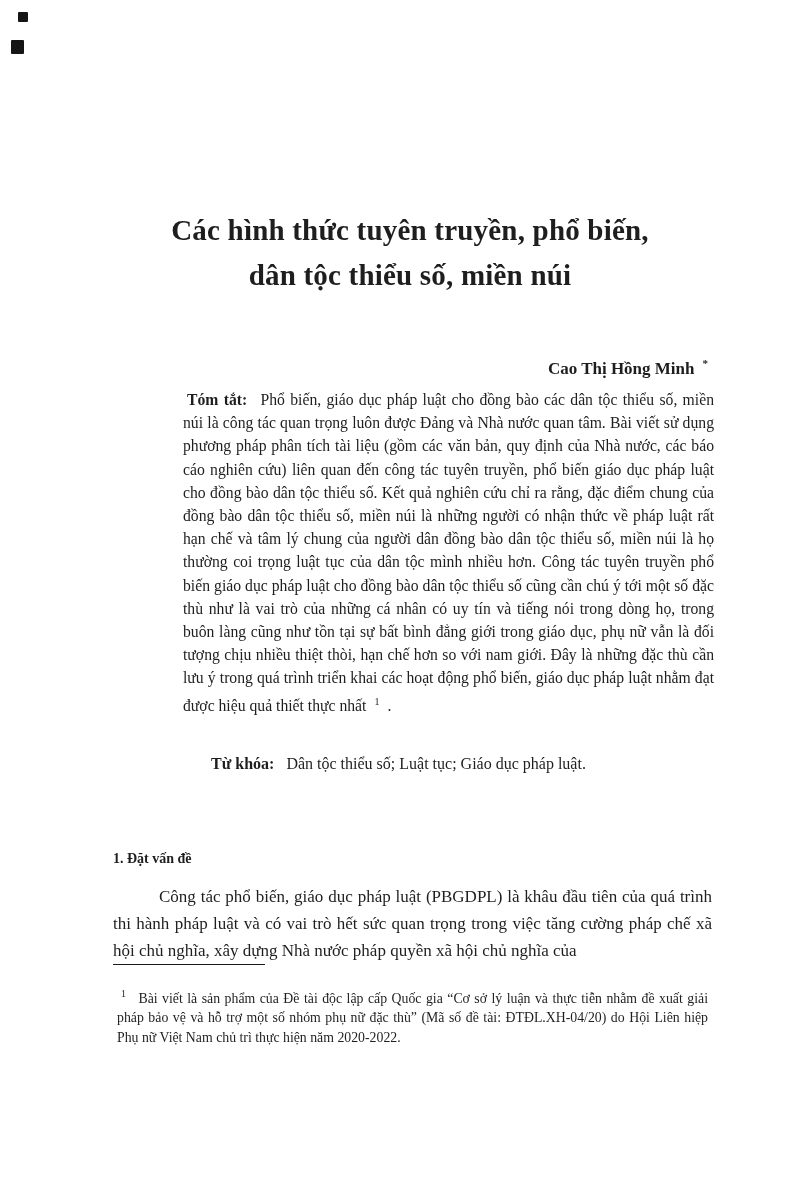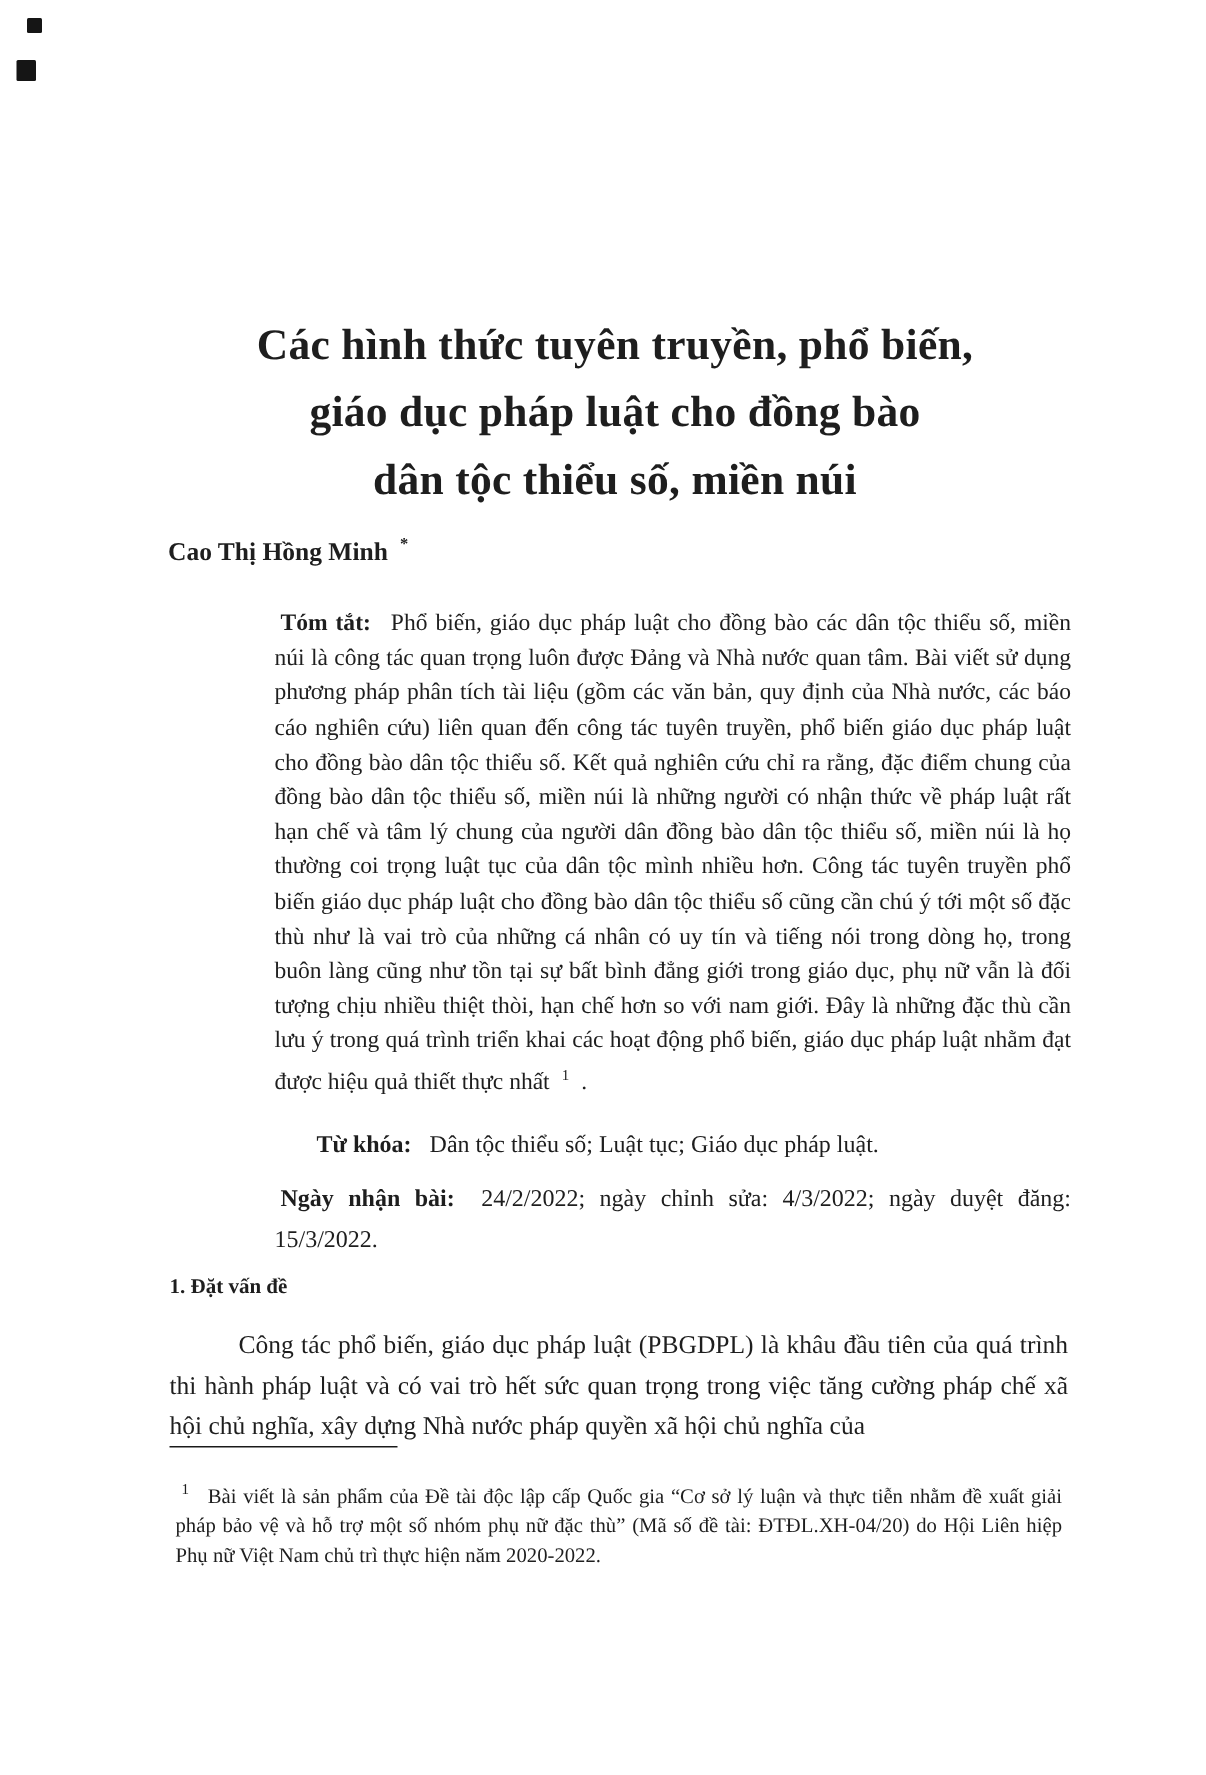--- a/index.html
+++ b/index.html
@@ -19,26 +19,26 @@
 
   .title {
     position:absolute; left:100px; width:612px; top:200px;
     font-size:29px; font-weight:bold; text-align:center;
     line-height:37px; letter-spacing:0.2px;
   }
   .title .line { display:block; }
 
   .author {
     position:absolute; left:100px; width:612px; top:349px;
-    font-size:17px; font-weight:bold; text-align:left;
+    font-size:17px; font-weight:bold; text-align:right;
   }
   .author sup { font-size:11px; }
 
   .abstract {
-    position:absolute; left:175px; width:539px; top:396px;
+    position:absolute; left:175px; width:539px; top:380px;
     font-size:15.7px; line-height:23.2px; text-align:justify;
   }
   .abstract b { font-weight:bold; }
   .abstract sup { font-size:10px; }
 
   .keywords {
     position:absolute; left:175px; width:539px; top:745px;
     font-size:16px; line-height:22px;
   }
   .keywords b { font-weight:bold;margin-left:24px; }
@@ -77,31 +77,29 @@
 </head>
 <body>
 
 <div class="page">
 
   <div class="artifact artifact-1"></div>
   <div class="artifact artifact-2"></div>
 
   <h1 class="title">
     <span class="line">Các hình thức tuyên truyền, phổ biến,</span>
-    <span class="line">giáo dục pháp luật cho đồng bào</span>
     <span class="line">dân tộc thiểu số, miền núi</span>
   </h1>
 
   <div class="author"><span>Cao Thị Hồng Minh</span><sup>*</sup></div>
 
   <p class="abstract"><b>Tóm tắt:</b><span> Phổ biến, giáo dục pháp luật cho đồng bào các dân tộc thiểu số, miền núi là công tác quan trọng luôn được Đảng và Nhà nước quan tâm. Bài viết sử dụng phương pháp phân tích tài liệu (gồm các văn bản, quy định của Nhà nước, các báo cáo nghiên cứu) liên quan đến công tác tuyên truyền, phổ biến giáo dục pháp luật cho đồng bào dân tộc thiểu số. Kết quả nghiên cứu chỉ ra rằng, đặc điểm chung của đồng bào dân tộc thiểu số, miền núi là những người có nhận thức về pháp luật rất hạn chế và tâm lý chung của người dân đồng bào dân tộc thiểu số, miền núi là họ thường coi trọng luật tục của dân tộc mình nhiều hơn. Công tác tuyên truyền phổ biến giáo dục pháp luật cho đồng bào dân tộc thiểu số cũng cần chú ý tới một số đặc thù như là vai trò của những cá nhân có uy tín và tiếng nói trong dòng họ, trong buôn làng cũng như tồn tại sự bất bình đẳng giới trong giáo dục, phụ nữ vẫn là đối tượng chịu nhiều thiệt thòi, hạn chế hơn so với nam giới. Đây là những đặc thù cần lưu ý trong quá trình triển khai các hoạt động phổ biến, giáo dục pháp luật nhằm đạt được hiệu quả thiết thực nhất</span><sup>1</sup><span>.</span></p>
 
   <p class="keywords"><b>Từ khóa:</b><span> Dân tộc thiểu số; Luật tục; Giáo dục pháp luật.</span></p>
 
-  <p class="dates"><b>Ngày nhận bài:</b><span> 24/2/2022; ngày chỉnh sửa: 4/3/2022; ngày duyệt đăng: 15/3/2022.</span></p>
 
   <h2 class="section-heading">1. Đặt vấn đề</h2>
 
   <p class="body-para">Công tác phổ biến, giáo dục pháp luật (PBGDPL) là khâu đầu tiên của quá trình thi hành pháp luật và có vai trò hết sức quan trọng trong việc tăng cường pháp chế xã hội chủ nghĩa, xây dựng Nhà nước pháp quyền xã hội chủ nghĩa của</p>
 
   <div class="footnotes">
     <div class="footnote-rule"></div>
     <p class="footnote"><sup>1</sup><span> Bài viết là sản phẩm của Đề tài độc lập cấp Quốc gia “Cơ sở lý luận và thực tiễn nhằm đề xuất giải pháp bảo vệ và hỗ trợ một số nhóm phụ nữ đặc thù” (Mã số đề tài: ĐTĐL.XH-04/20) do Hội Liên hiệp Phụ nữ Việt Nam chủ trì thực hiện năm 2020-2022.</span></p>
   </div>
 

